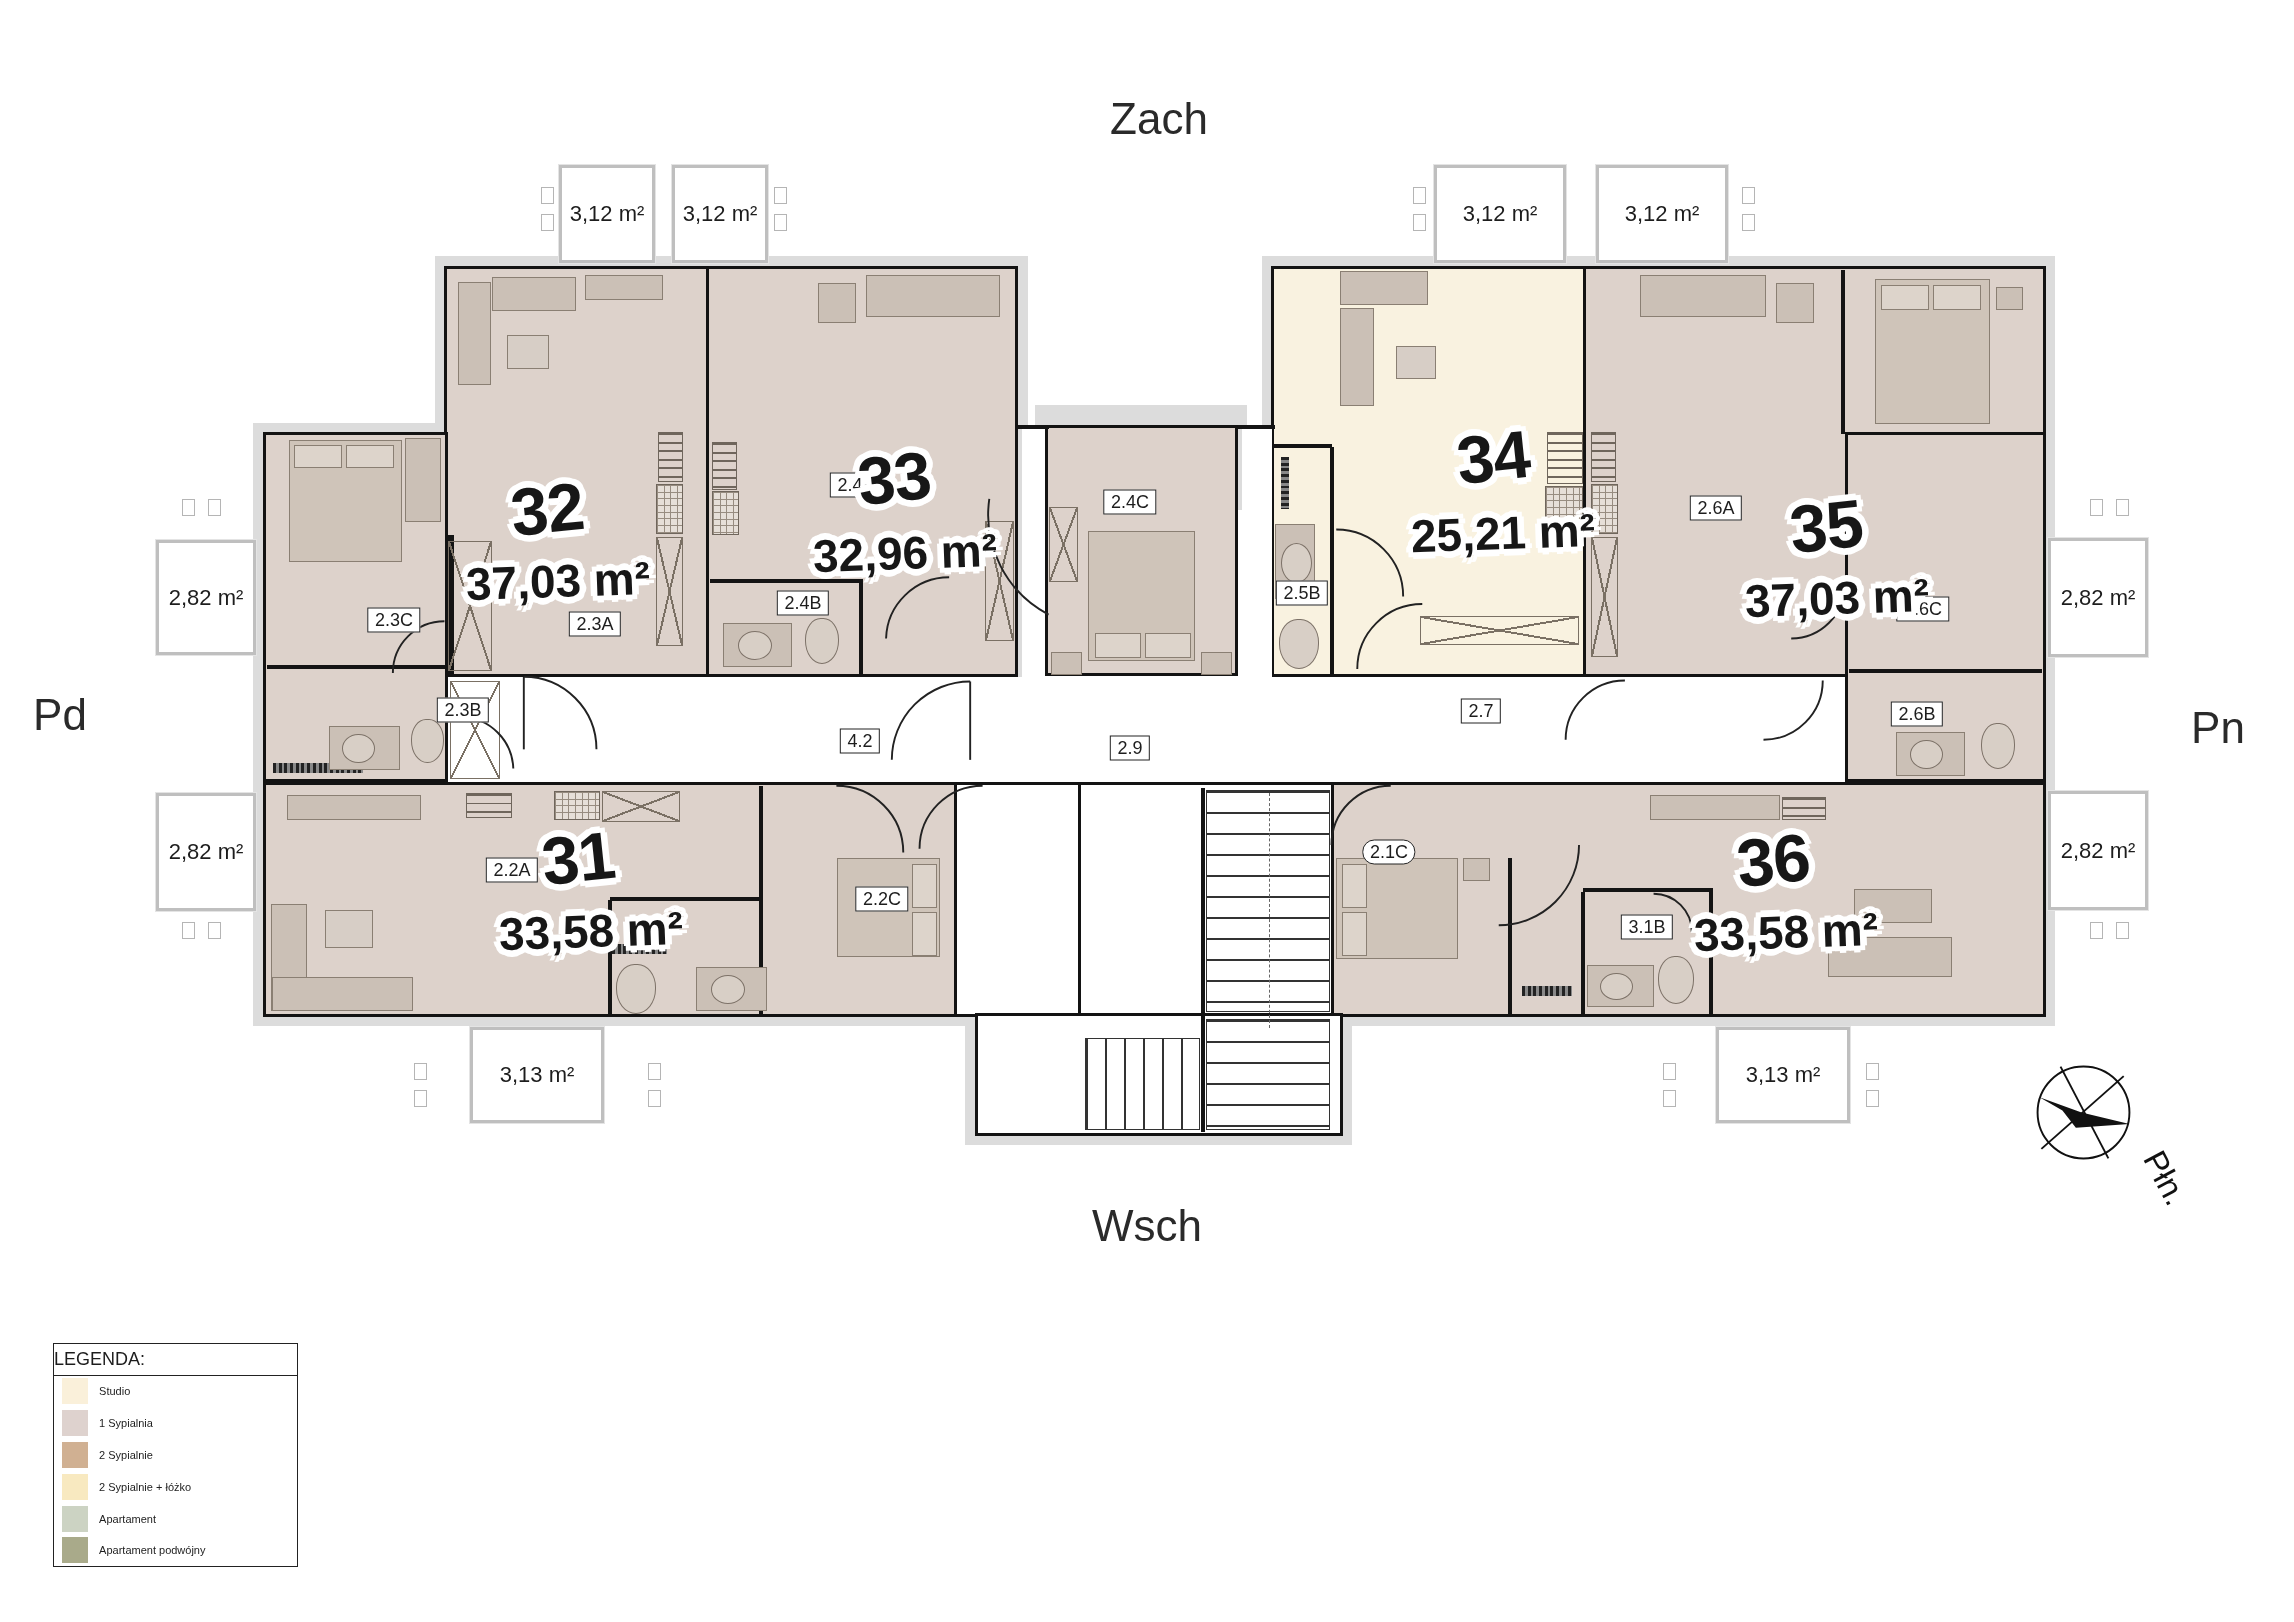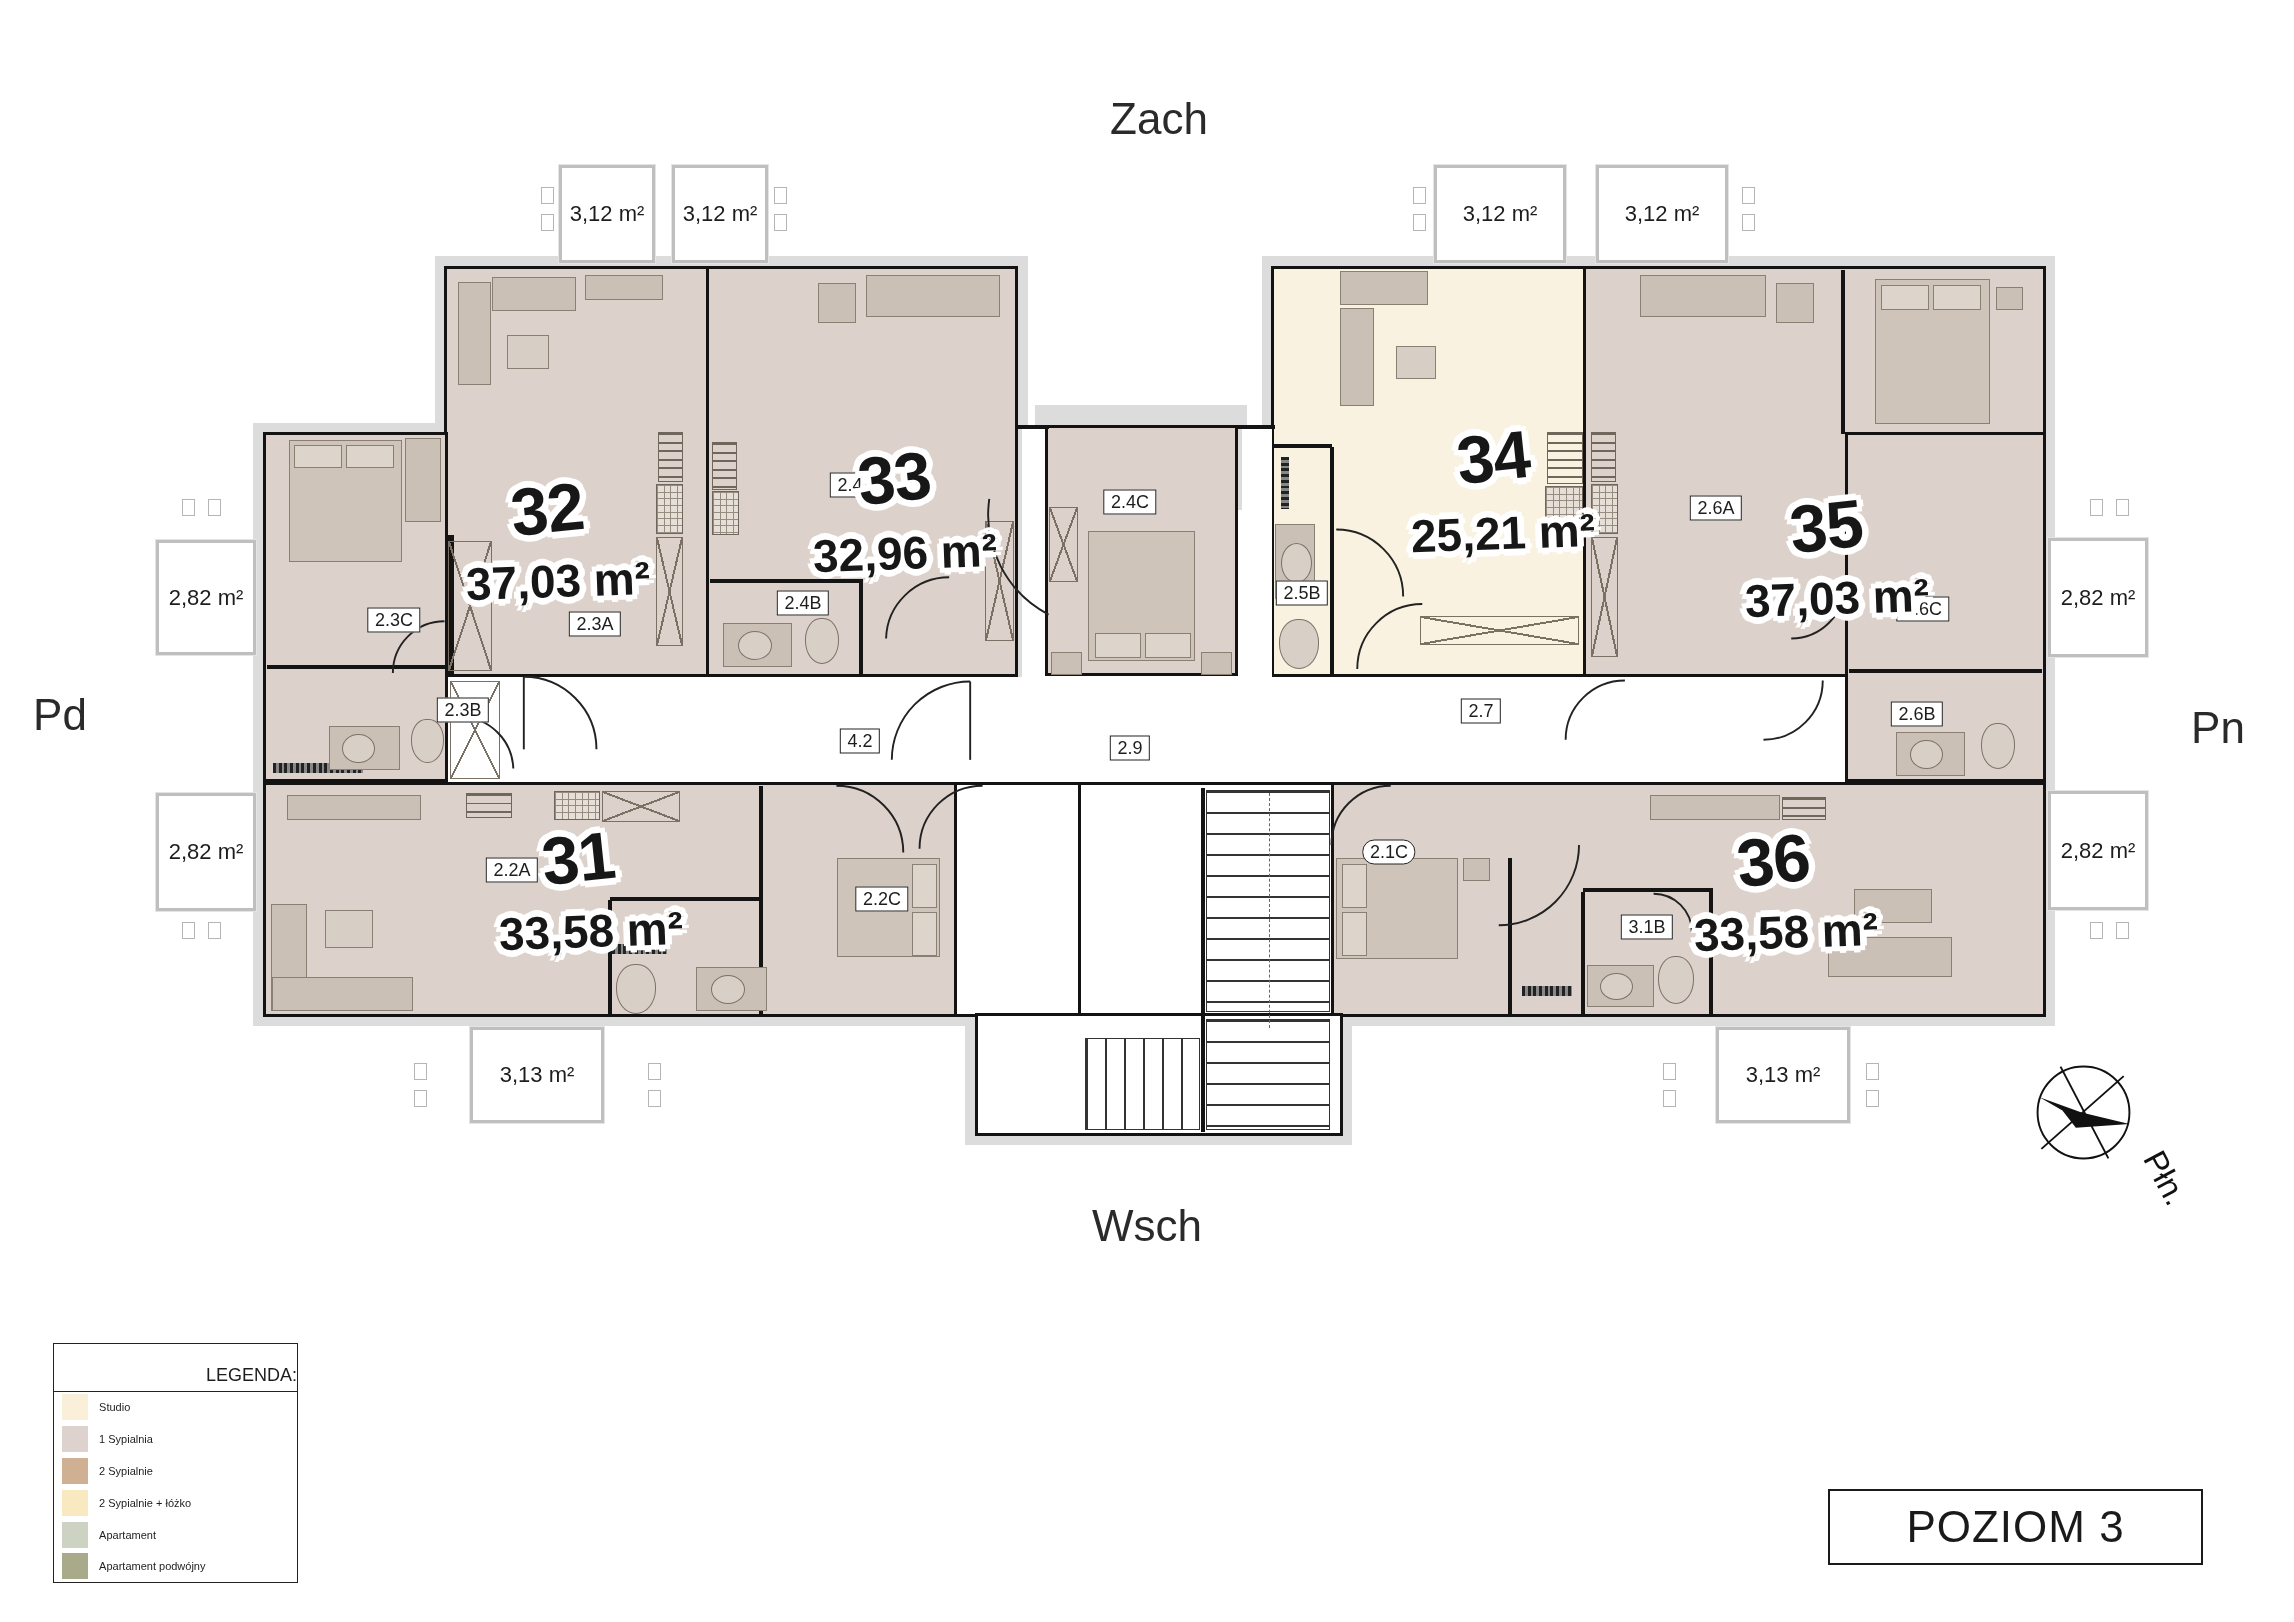--- a/index.html
+++ b/index.html
@@ -44,21 +44,21 @@
   .dir{position:absolute;transform:translate(-50%,-50%);font-size:44px;font-weight:500;color:#2a2a2a;}
   .rlabel{position:absolute;transform:translate(-50%,-50%);background:#fff;border:1.9px solid #222;
      font-size:18px;padding:1px 6.7px;white-space:nowrap;z-index:5;}
   .apt{position:absolute;transform:translate(-50%,-50%) rotate(-6deg);font-weight:800;font-size:67px;
      color:#171717;z-index:6;white-space:nowrap;letter-spacing:-1px;
      text-shadow:-4.8px -4.8px 0 #fff,4.8px -4.8px 0 #fff,-4.8px 4.8px 0 #fff,4.8px 4.8px 0 #fff,
                  -6.7px 0 0 #fff,6.7px 0 0 #fff,0 -6.7px 0 #fff,0 6.7px 0 #fff;}
   .apt-area{font-size:46px;transform:translate(-50%,-50%) rotate(-2deg);letter-spacing:0;}
   
   #legend{position:absolute;left:53px;top:1343px;width:245px;background:#fff;border:1.9px solid #222;z-index:7;}
-  #legend .lg-title{text-align:right;font-size:18px;padding:4.8px 0;border-bottom:1.9px solid #222;margin-top:16px;}
+  #legend .lg-title{text-align:left;font-size:18px;padding:4.8px 0;border-bottom:1.9px solid #222;}
   #legend .lg-row{display:flex;align-items:center;gap:11.5px;padding:2.9px 7.6px;}
   #legend .lg-sw{width:26px;height:26px;flex:0 0 auto;}
   #legend .lg-lb{font-size:11px;}
   
   #poziom{position:absolute;left:1828px;top:1489px;width:375px;height:76px;border:2.9px solid #1a1a1a;
      display:flex;align-items:center;justify-content:center;font-size:44px;letter-spacing:1px;color:#1a1a1a;z-index:7;}
   
   #compass{position:absolute;left:2028px;top:1057px;z-index:7;}
   #north-label{position:absolute;left:2168px;top:1145px;font-size:32.5px;color:#111;
      transform:rotate(62deg);transform-origin:left top;z-index:7;}
@@ -306,21 +306,20 @@
     <div class="lg-row">
         <span class="lg-sw" style="background: rgb(204, 211, 195);"></span>
         <span class="lg-lb">Apartament</span>
       </div>
     <div class="lg-row">
         <span class="lg-sw" style="background: rgb(169, 170, 138);"></span>
         <span class="lg-lb">Apartament podwójny</span>
       </div>
   </div>
 
-  <div id="poziom">POZIOM 3</div>
 
   <svg id="compass" width="111" height="111" viewBox="0 0 116 116">
     <circle cx="58" cy="58" r="48" fill="none" stroke="#111" stroke-width="2"></circle>
     <line x1="14" y1="96" x2="100" y2="20" stroke="#111" stroke-width="2"></line>
     <line x1="34" y1="10" x2="84" y2="106" stroke="#111" stroke-width="2"></line>
     <polygon points="12,42 56,58 106,70 50,74 36,56" fill="#111"></polygon>
   </svg>
   <div id="north-label">Płn.</div>
 
 <div class="sq" style="left: 541px; top: 187px;"></div>

